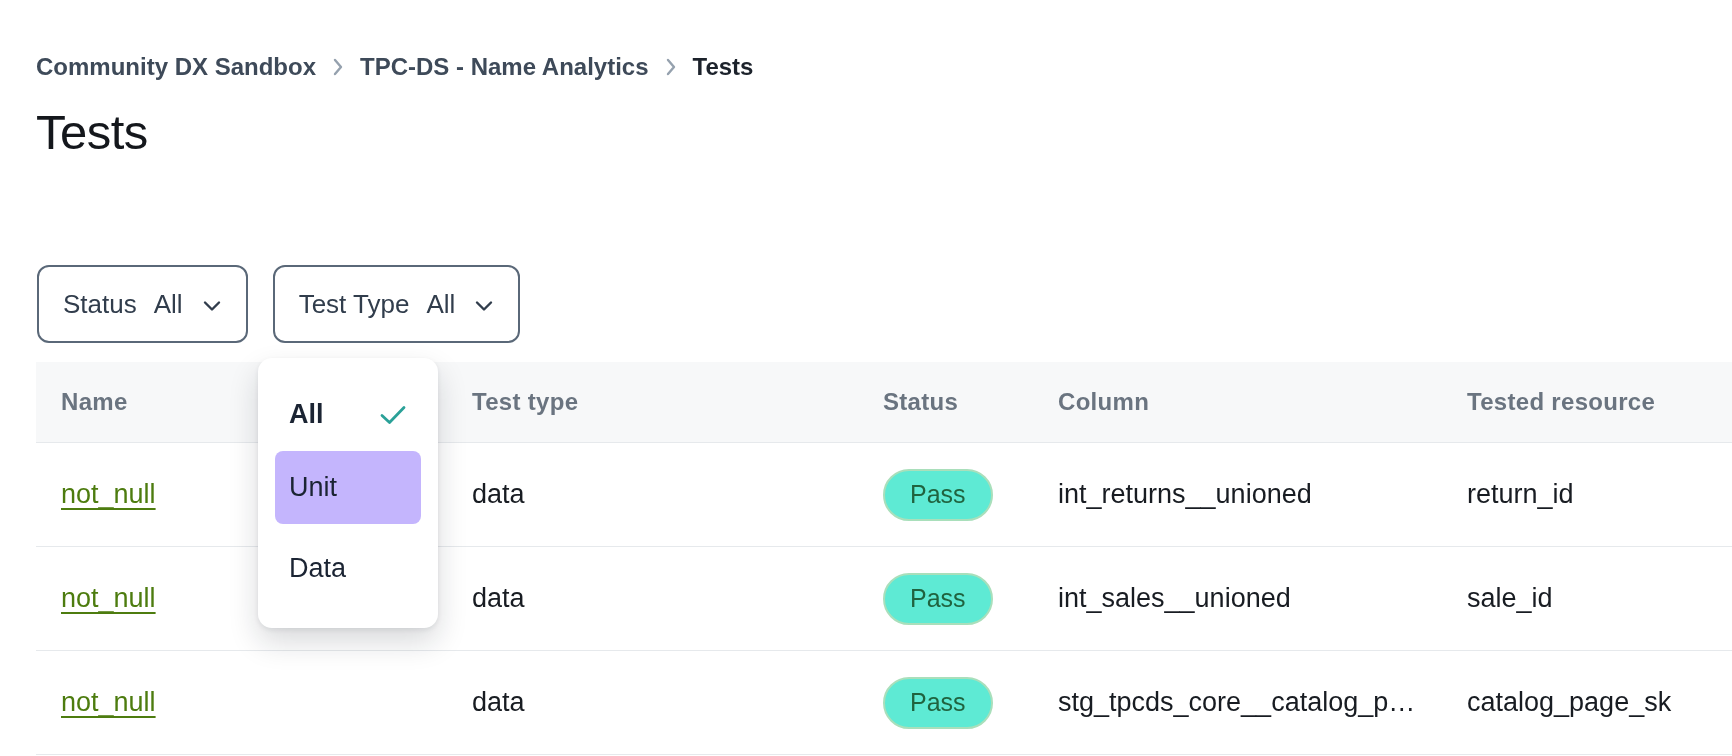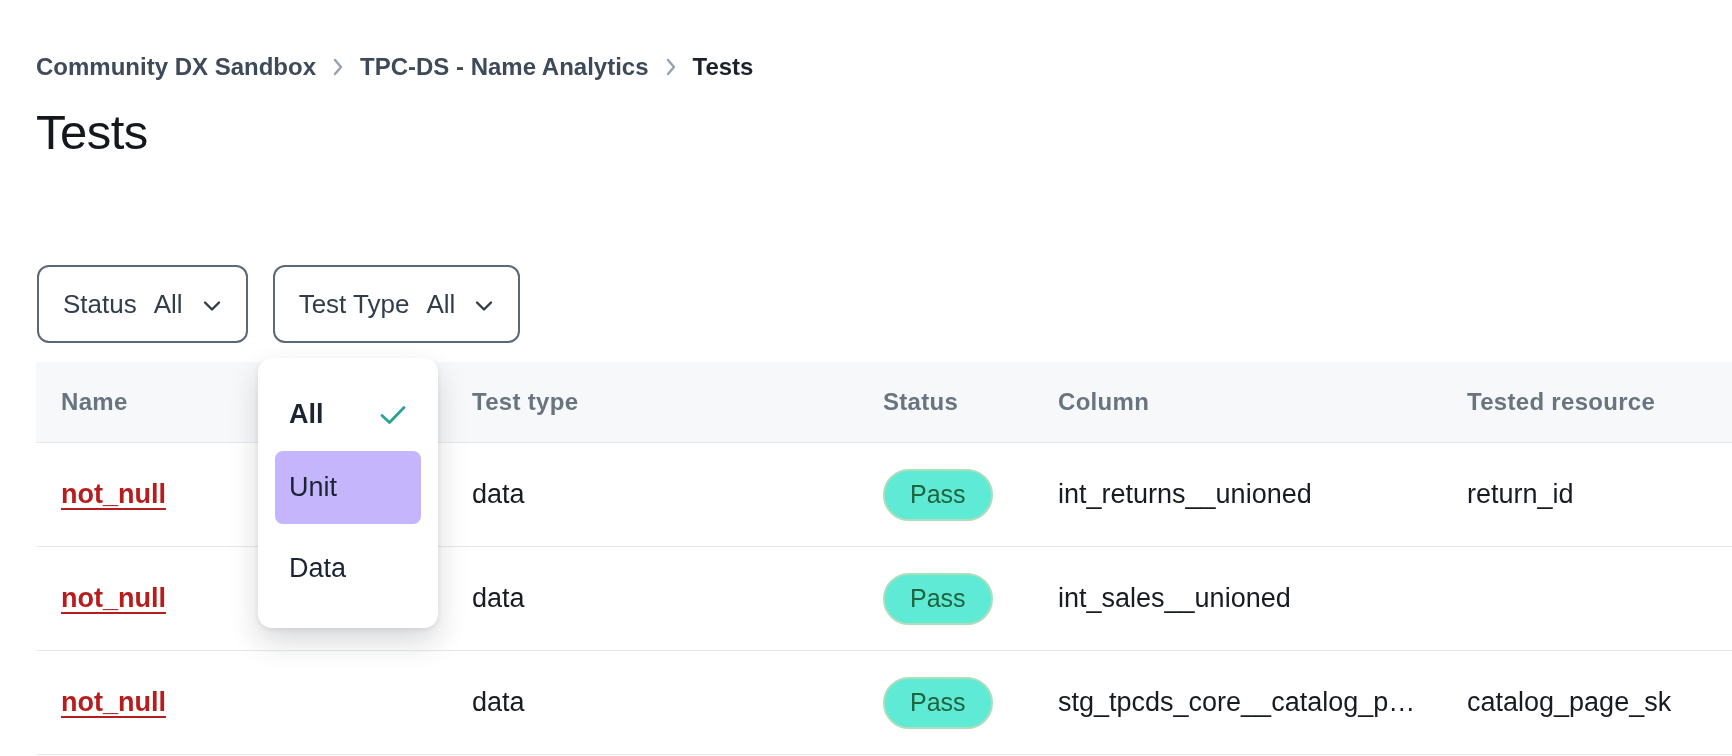--- a/index.html
+++ b/index.html
@@ -52,21 +52,21 @@
   }
   .thead {
     height:81px; background:#f7f8f9;
     border-bottom:1px solid #e6e9ec;
   }
   .th {
     font-size:24px; font-weight:700; color:#6a7480; letter-spacing:0.3px;
   }
   .trow { height:104px; border-bottom:1px solid #e6e9ec; font-size:27px; }
   .name-link {
-    color:#b91c1c; font-weight:700; text-decoration:underline;
+    color:#4d7c0f; font-weight:400; text-decoration:underline;
     text-decoration-thickness:2px; text-underline-offset:5px;
     cursor:pointer; display:inline-block;
   }
   .badge {
     display:inline-flex; align-items:center; justify-content:center;
     height:52px; padding:0 25px; border-radius:26px;
     background:#5eead4; border:2px solid #a9dfbb;
     color:#20633f; font-size:25px;
   }
 
@@ -137,20 +137,21 @@
     <div><span class="badge">Pass</span></div>
     <div>int_returns__unioned</div>
     <div>return_id</div>
   </div>
 
   <div class="trow">
     <div><a class="name-link">not_null</a></div>
     <div>data</div>
     <div><span class="badge">Pass</span></div>
     <div>int_sales__unioned</div>
+    <div>sale_id</div>
   </div>
 
   <div class="trow">
     <div><a class="name-link">not_null</a></div>
     <div>data</div>
     <div><span class="badge">Pass</span></div>
     <div>stg_tpcds_core__catalog_p…</div>
     <div>catalog_page_sk</div>
   </div>
 </div>

